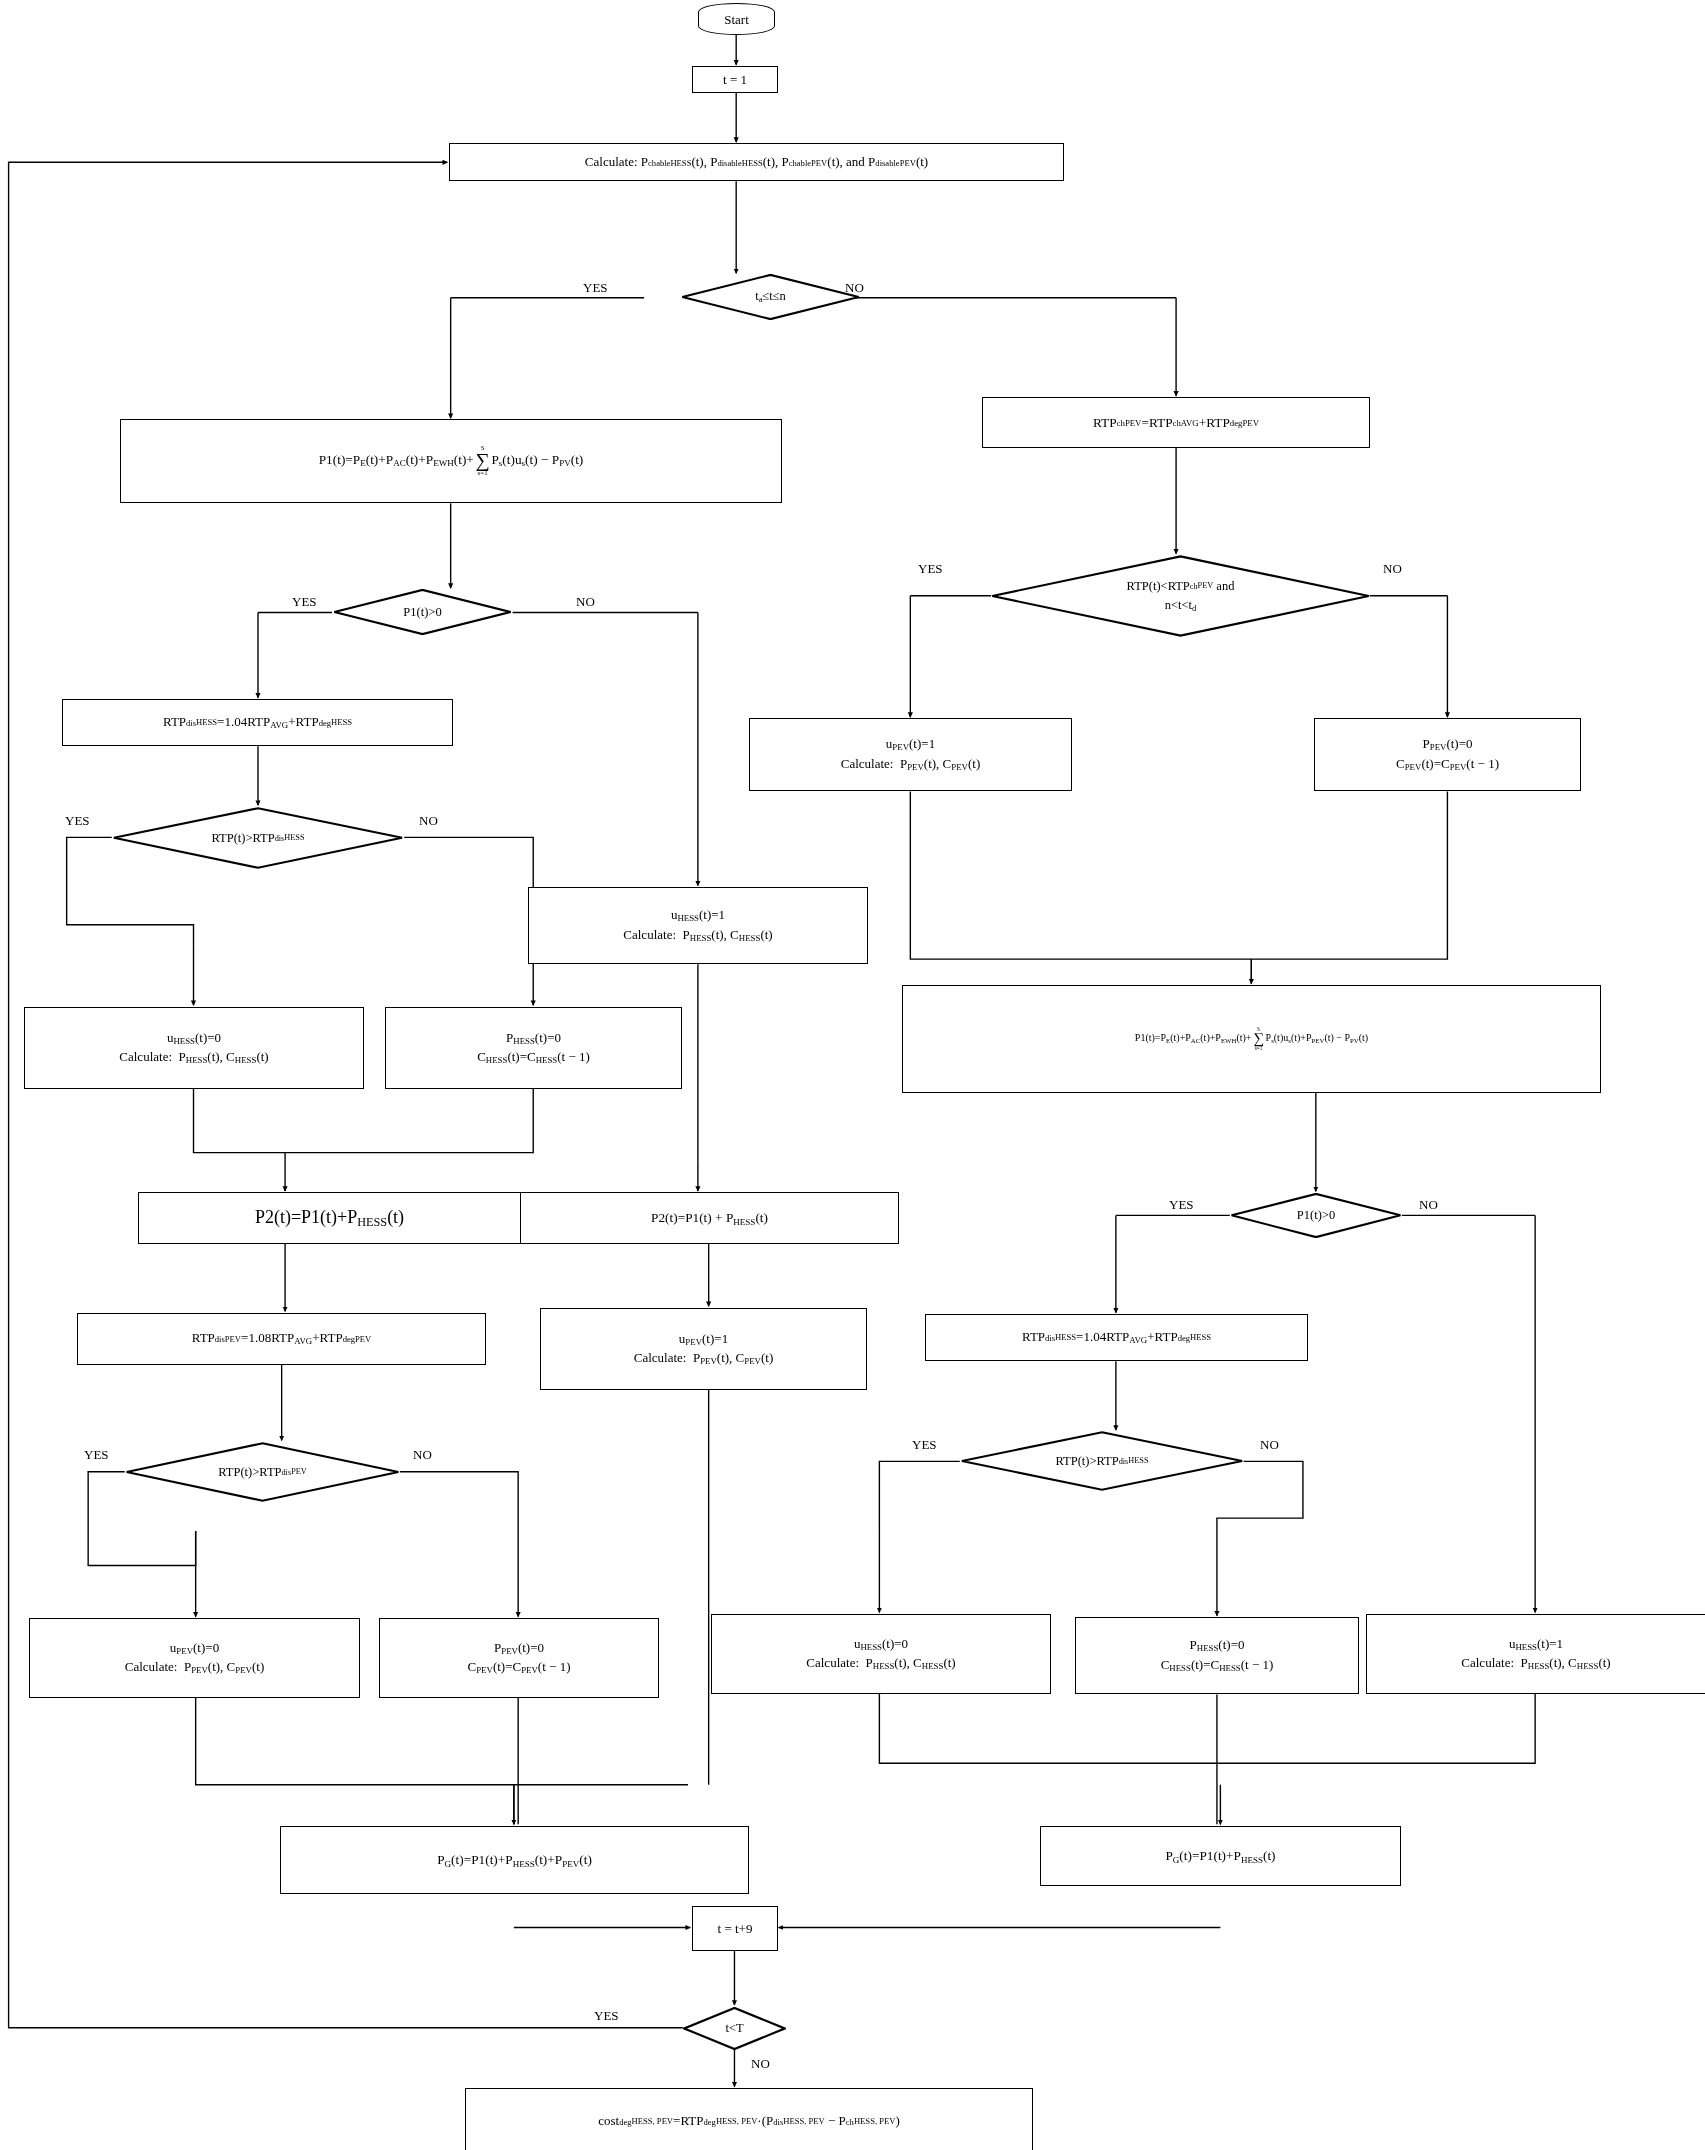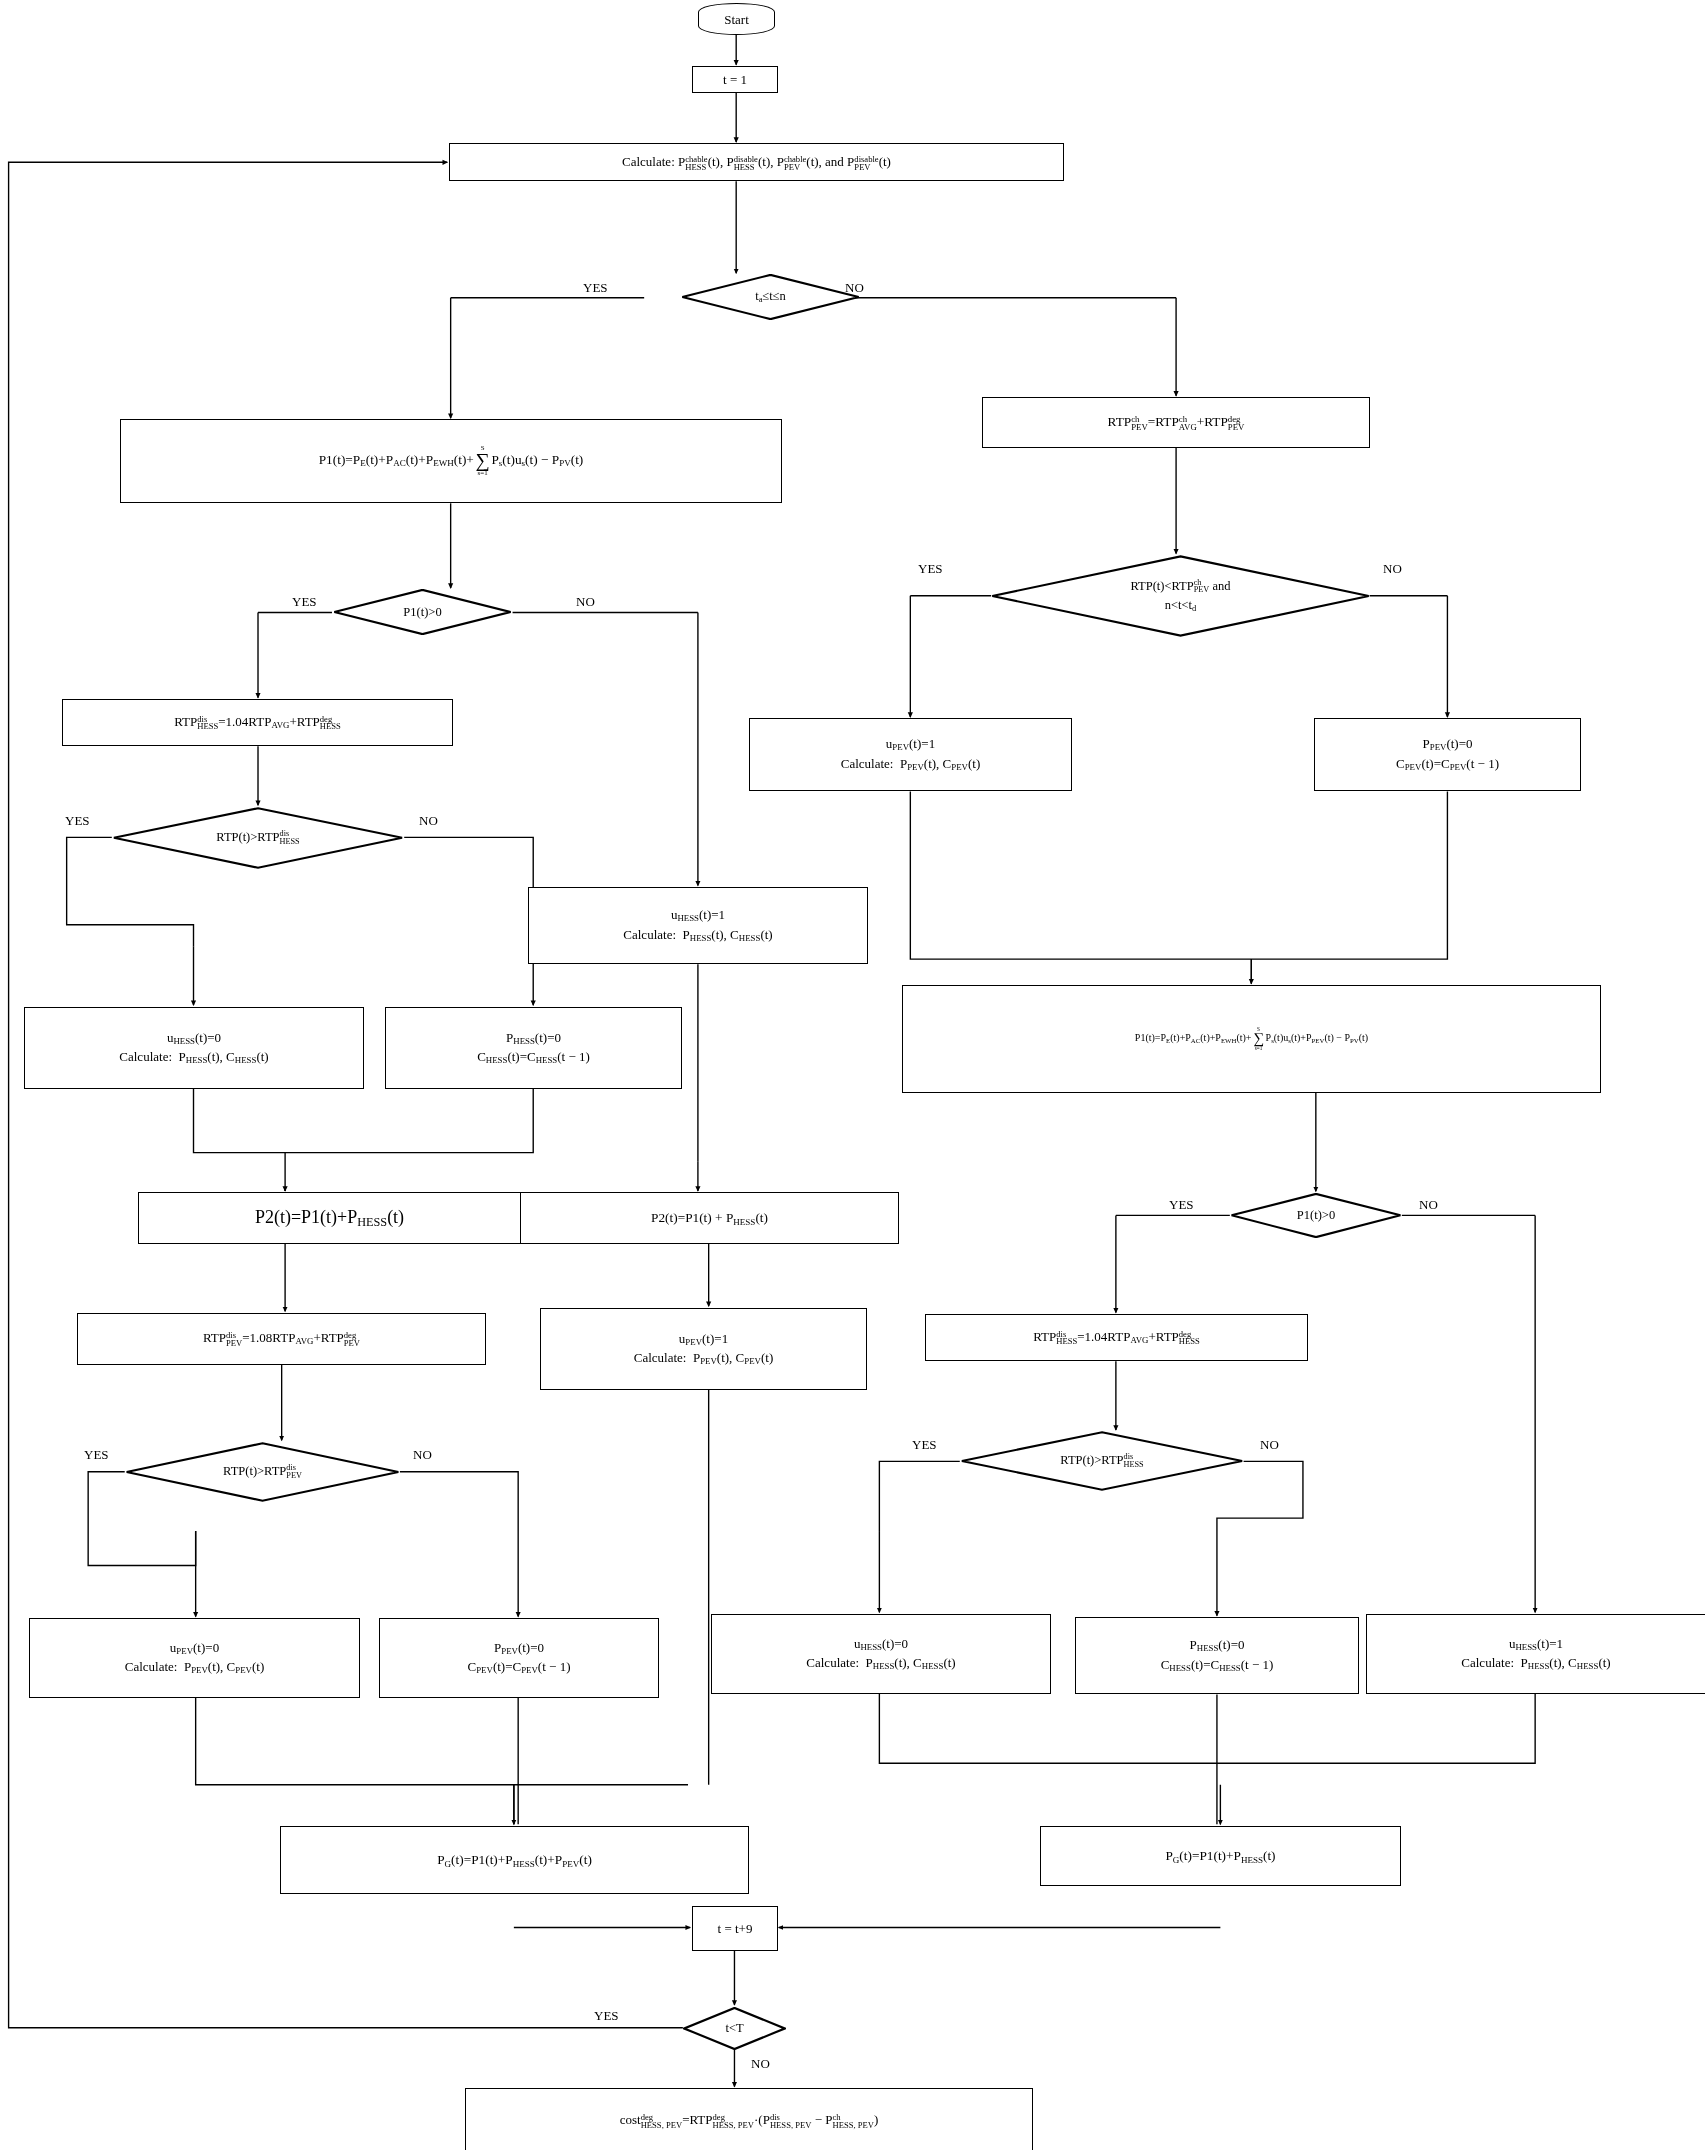--- a/index.html
+++ b/index.html
@@ -10,21 +10,21 @@
         justify-content:center;text-align:center;color:#000;background:#fff;
         border:1.3px solid #000;line-height:1.35;}
   .term{border-radius:50% / 28%;}
   .lbl{position:absolute;color:#000;white-space:nowrap;}
   .mth{font-family:"Liberation Serif","DejaVu Serif",serif;}
   sub{font-size:.68em;vertical-align:-0.28em;}
   .sumwrap{display:inline-flex;flex-direction:column;align-items:center;
            justify-content:center;vertical-align:middle;line-height:1;margin:0 1.7px;}
   .sumwrap .ss{font-size:.52em;}
   .sumwrap .sg{font-size:1.5em;line-height:.9;}
-  .stack{display:inline-flex;flex-direction:column;align-items:flex-start;
+  .stack{display:inline-flex;flex-direction:row;align-items:center;
          vertical-align:middle;line-height:1;}
   .stack .up{font-size:.66em;margin-bottom:-0.08em;}
   .stack .dn{font-size:.66em;margin-top:-0.02em;}
 </style>
 </head>
 <body>
 
 <div id="root">
 
 <svg viewBox="0 0 3965 5285">

